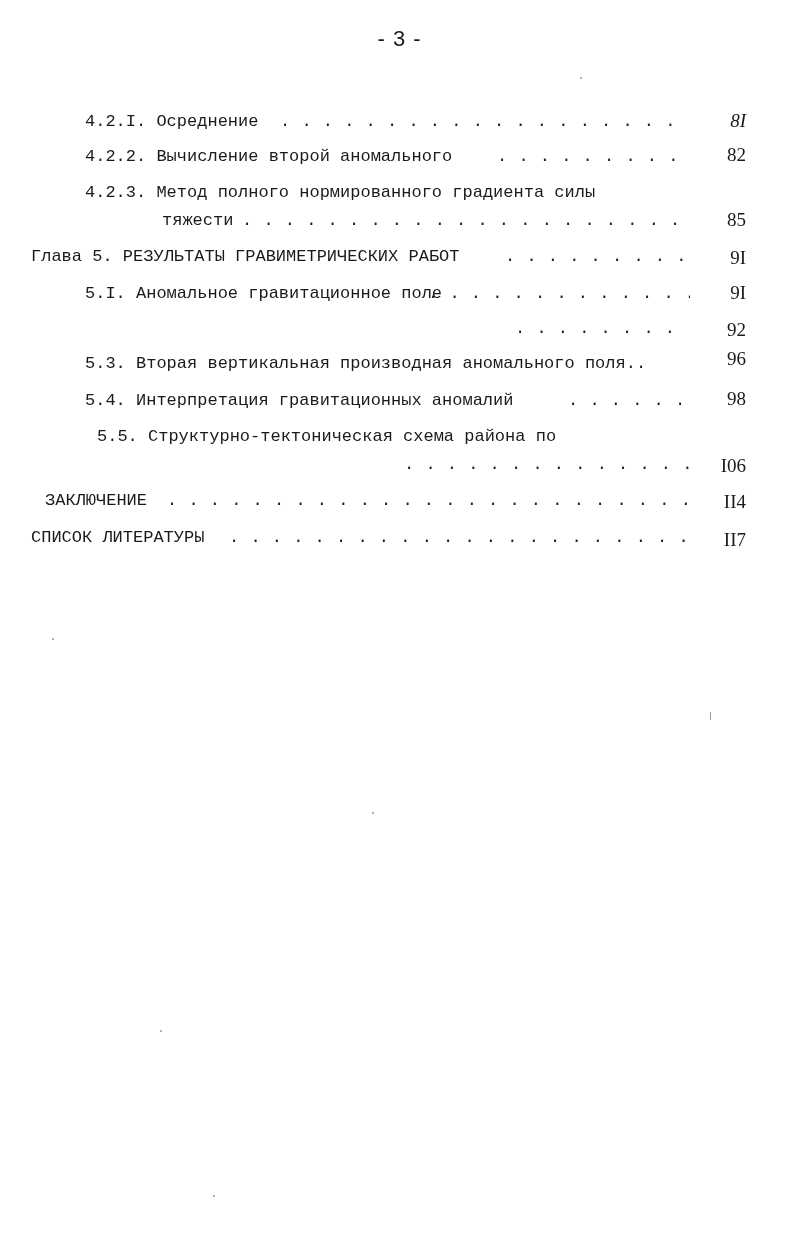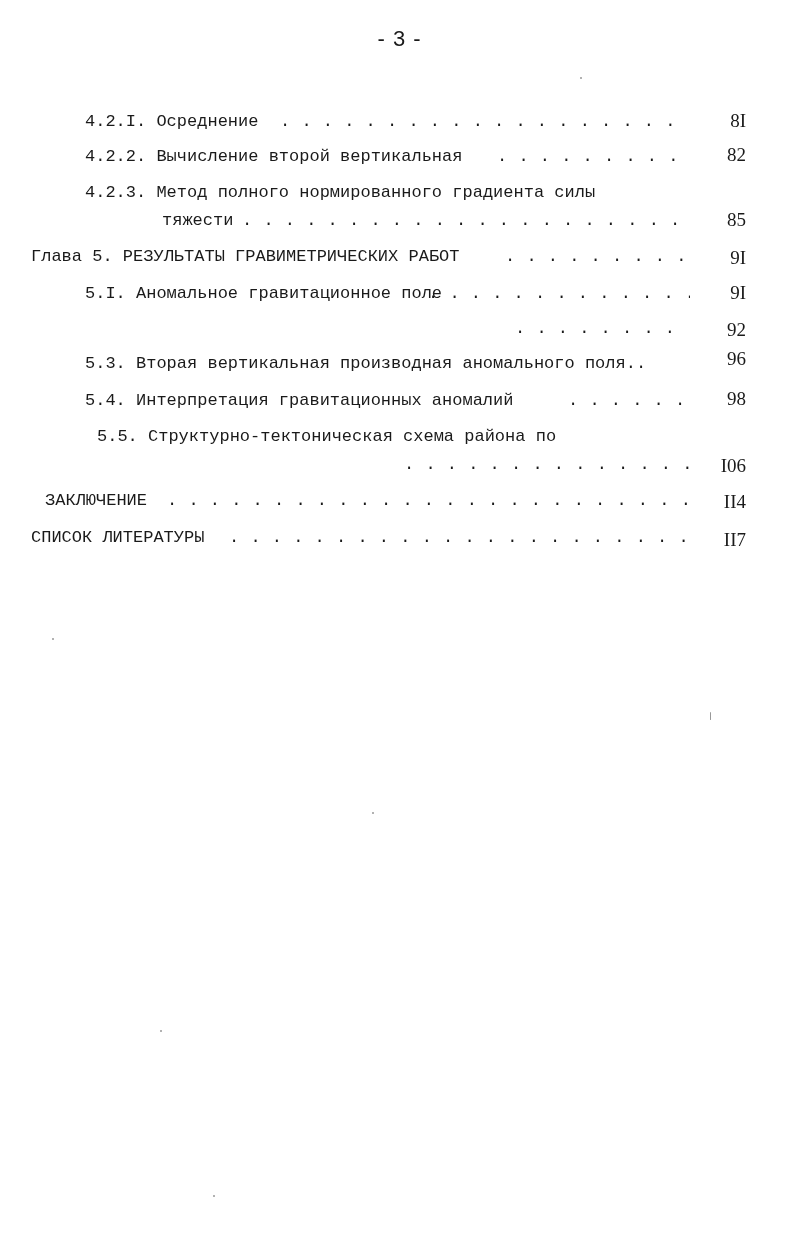--- a/index.html
+++ b/index.html
@@ -27,24 +27,24 @@
 <body>
 
 <div class="page-num">- 3 -</div>
 
 <div class="toc">
 
   <div class="row" style="left:85px; top:110px; width:605px;">
     <span class="label"><span>4.2.I.</span> <span>Осреднение</span></span>
     <span class="dots" style="left:195px;"> . . . . . . . . . . . . . . . . . . . . . . . . . . . . . . . . . . . . . . . . . . . . . . . . . . . . . . . . . . . . . . . . .</span>
   </div>
-  <div class="pagenum" style="left:696px; top:109px;">8I</div>
+  <div class="pagenum" style="left:696px; top:109px;font-style:italic;">8I</div>
 
   <div class="row" style="left:85px; top:145px; width:605px;">
-    <span class="label"><span>4.2.2.</span> <span>Вычисление второй вертикальная</span></span>
+    <span class="label"><span>4.2.2.</span> <span>Вычисление второй аномального</span></span>
     <span class="dots" style="left:412px;"> . . . . . . . . . . . . . . . . . . . . . . . . . . . . . . . . . . . . . . . . . . . . . . . . . . . . . . . . . . . . . . . . .</span>
   </div>
   <div class="pagenum" style="left:696px; top:143px;">82</div>
 
   <div class="row" style="left:85px; top:181px; width:605px;">
     <span class="label"><span>4.2.3.</span> <span>Метод полного нормированного градиента силы</span></span>
   </div>
   <div class="row" style="left:162px; top:209px; width:528px;">
     <span class="label">тяжести</span>
     <span class="dots" style="left:80px;"> . . . . . . . . . . . . . . . . . . . . . . . . . . . . . . . . . . . . . . . . . . . . . . . . . . . . . . . . . . . . . . . . .</span>

